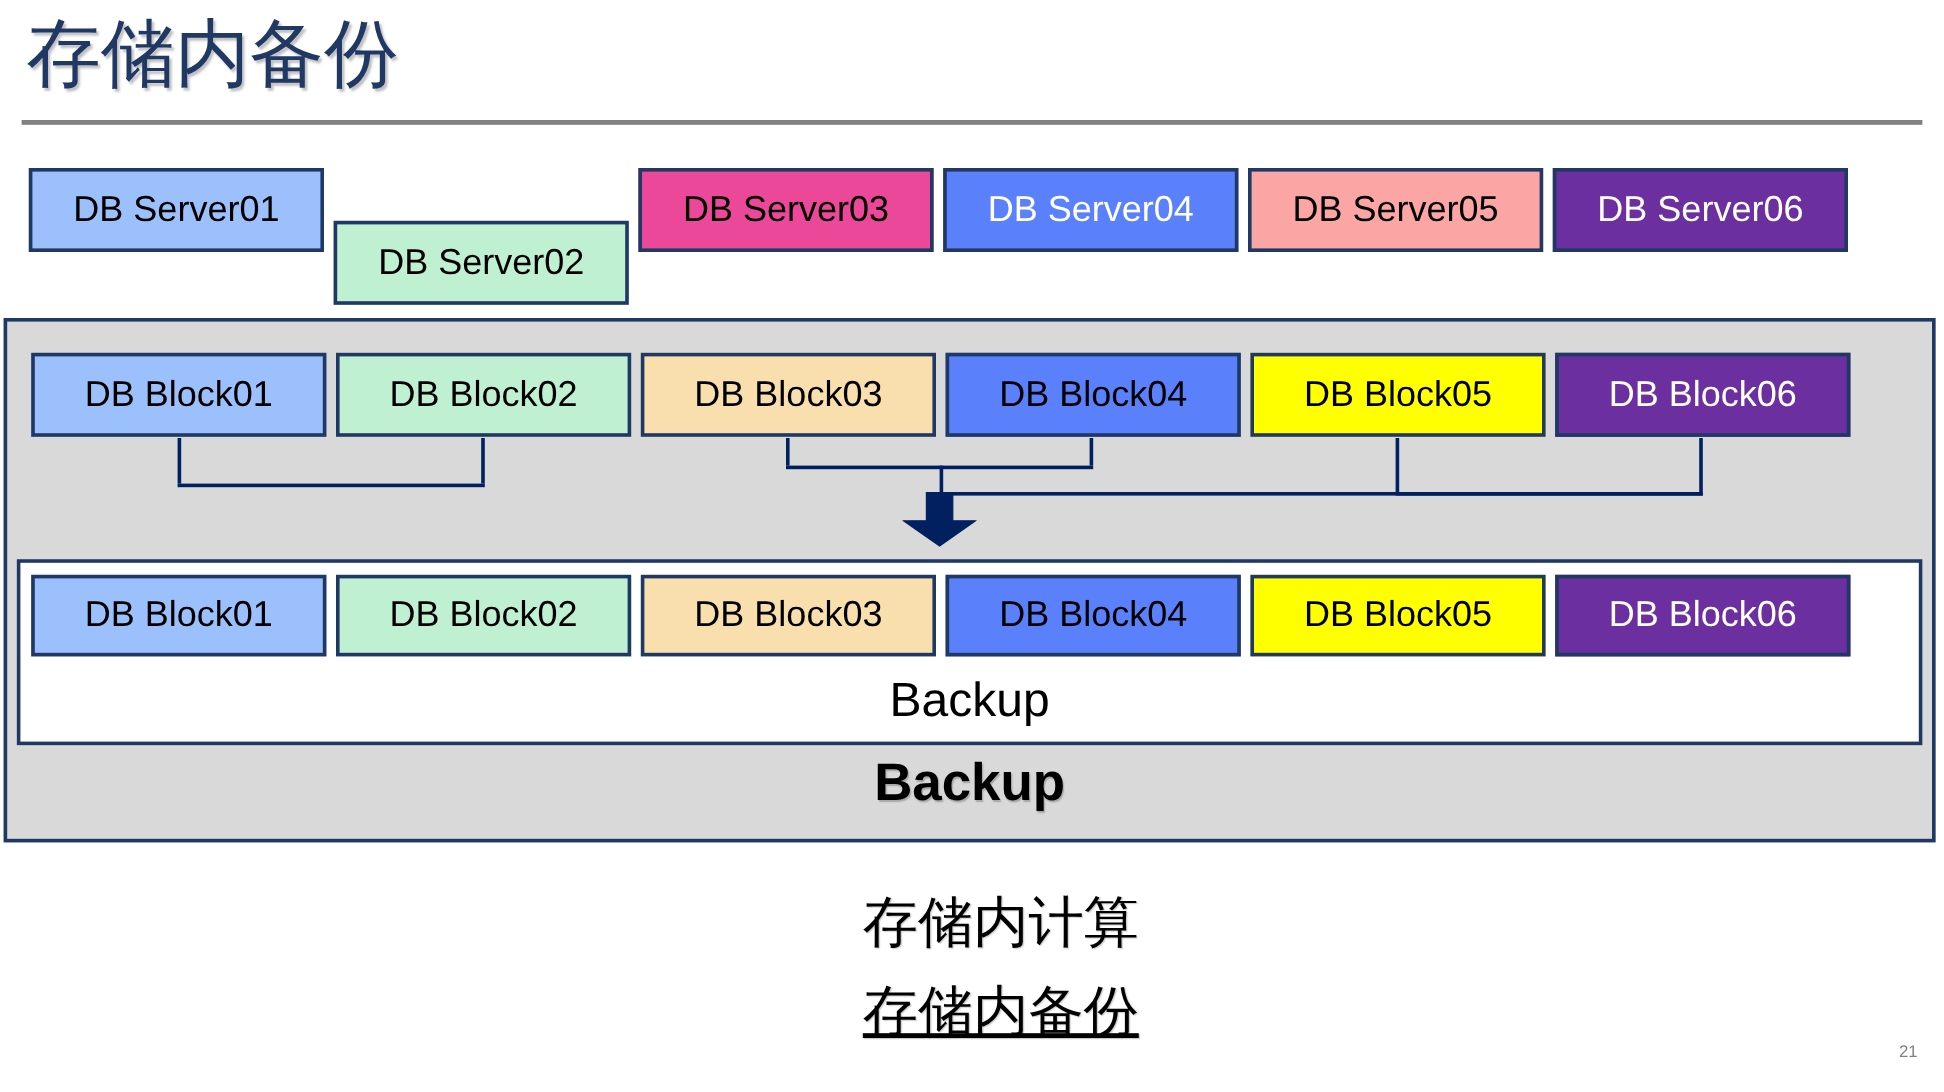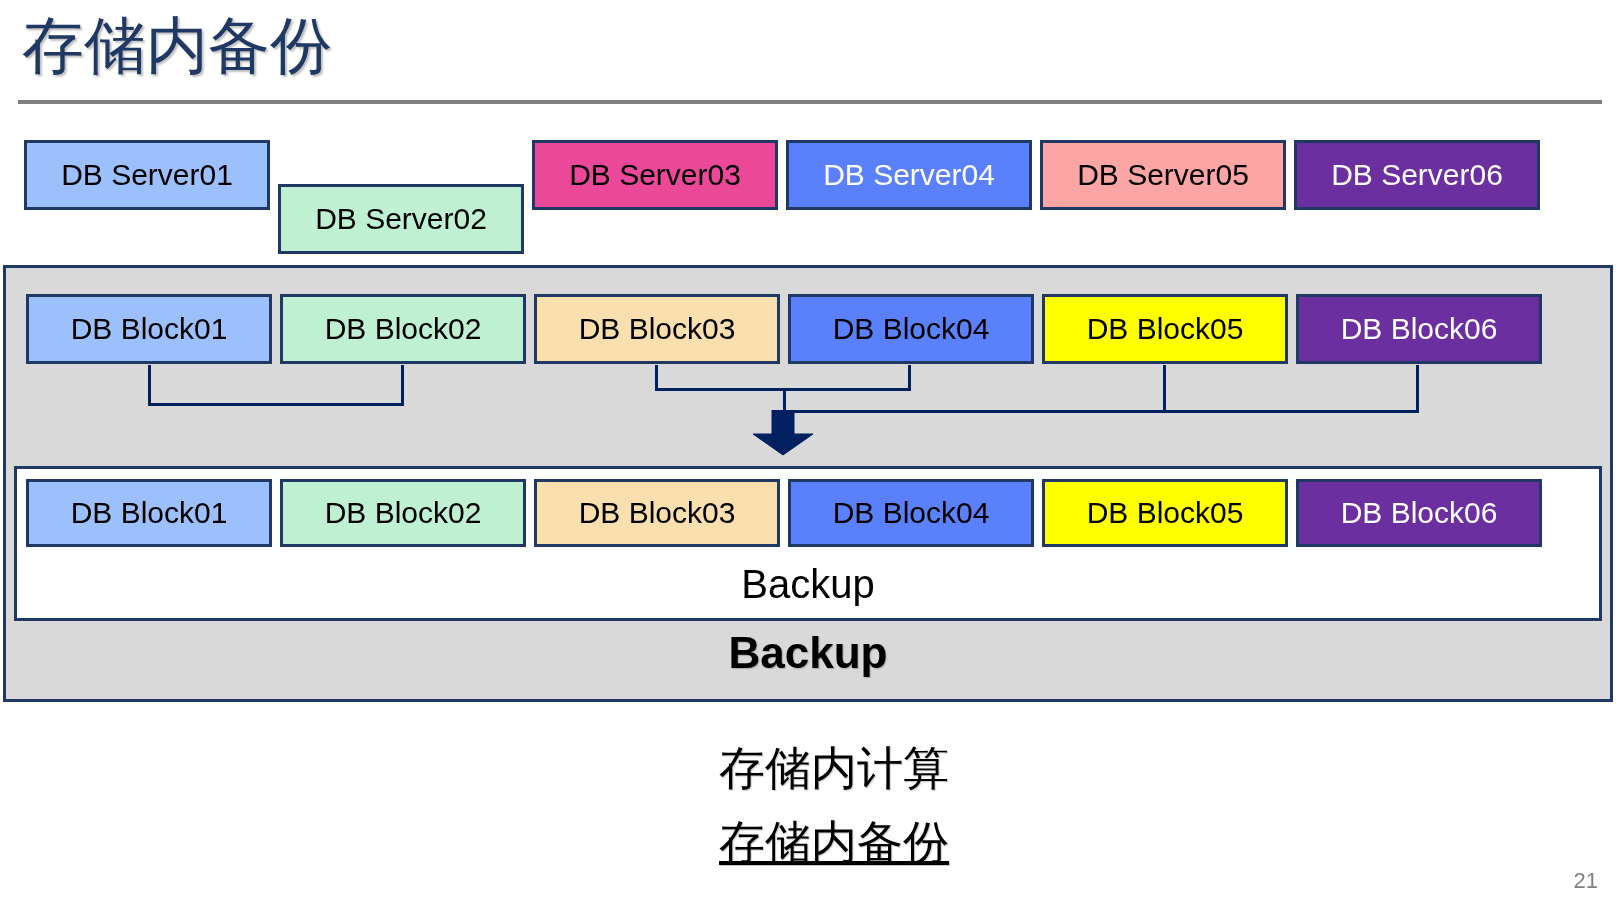--- a/index.html
+++ b/index.html
@@ -131,21 +131,21 @@
     margin-left: 24px;
   }
   #caption-1 { top: 738px; }
   #caption-2 { top: 812px; text-decoration: underline; }
 
   
   #page-number {
     position: absolute;
     right: 22px;
     top: 868px;
-    font-size: 22px;
+    font-size: 14px;
     color: #808080;
   }
 </style>
 </head>
 <body>
 
 <div id="slide-title">存储内备份</div>
 <div id="title-rule"></div>
 
 <div id="server-row">

